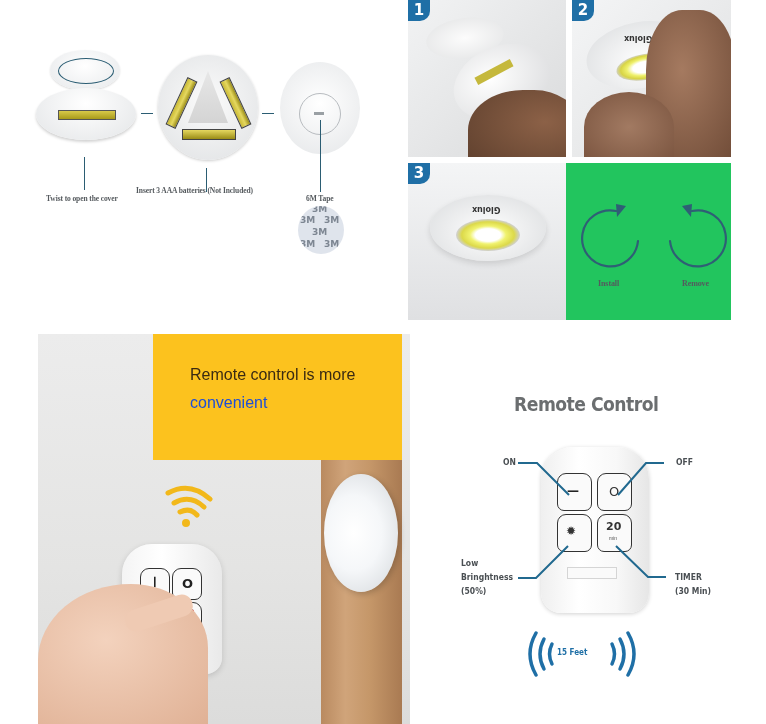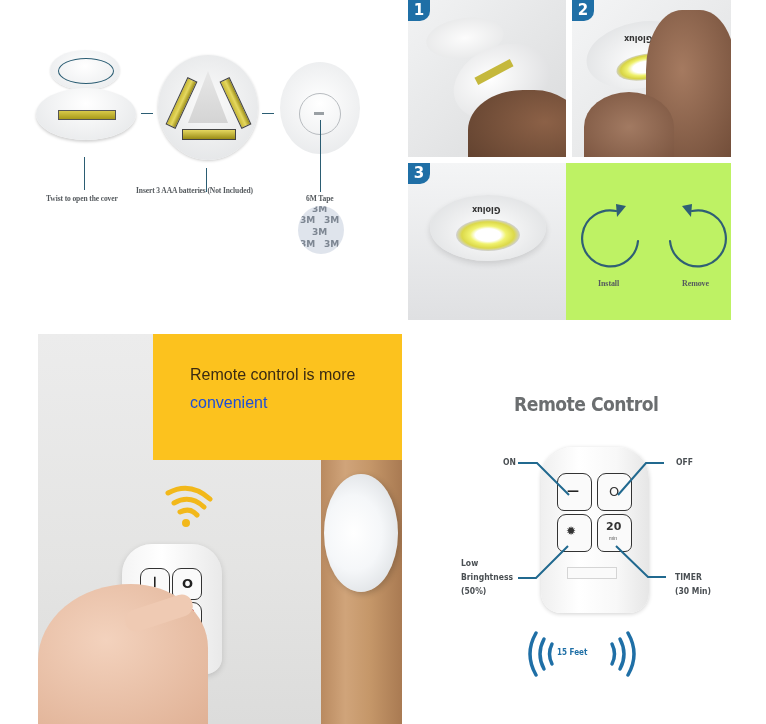--- a/index.html
+++ b/index.html
@@ -75,34 +75,34 @@
   <div class="badge">2</div>
 </div>
 
 <div class="photo" style="left:408px;top:163px;width:158px;height:157px;background:linear-gradient(180deg,#f4f5f6,#dfe0e2);">
   <div class="light-disc" style="left:22px;top:32px;width:116px;height:66px;background:radial-gradient(ellipse at 50% 55%,#ffffff,#d9dbdd);box-shadow:0 3px 6px rgba(0,0,0,.12);"></div>
   <div class="light-disc" style="left:48px;top:56px;width:64px;height:32px;background:radial-gradient(ellipse,#ffffff 28%,#f0f26e 40%,#dcd94a 58%,#d0d0d0 70%);"></div>
   <span class="abs cond" style="left:64px;top:42px;font-size:8px;color:#333;transform:rotate(180deg);">Glolux</span>
   <div class="badge">3</div>
 </div>
 
-<div class="abs" style="left:566px;top:163px;width:165px;height:157px;background:#bef264;">
+<div class="abs" style="left:566px;top:163px;width:165px;height:157px;background:#22c55e;">
   <svg class="abs" style="left:10px;top:38px;" width="70" height="76" viewBox="0 0 70 76">
     <path d="M40 10 A28 28 0 1 0 62 40" fill="none" stroke="#2f5f75" stroke-width="2.2" stroke-linecap="round"></path>
     <polygon points="50,5 40,3 41,16" fill="#2f5f75"></polygon>
   </svg>
   <svg class="abs" style="left:96px;top:38px;" width="70" height="76" viewBox="0 0 70 76">
     <path d="M30 10 A28 28 0 1 1 8 40" fill="none" stroke="#2f5f75" stroke-width="2.2" stroke-linecap="round"></path>
     <polygon points="20,5 30,3 29,16" fill="#2f5f75"></polygon>
   </svg>
   <div class="abs caption" style="left:32px;top:116px;font-size:8px;">Install</div>
   <div class="abs caption" style="left:116px;top:116px;font-size:8px;">Remove</div>
 </div>
 
-<div class="photo" style="left:38px;top:334px;width:364px;height:390px;background:linear-gradient(180deg,#ececec 0%,#e4e4e3 60%,#dcdcdb 100%);">
+<div class="photo" style="left:38px;top:334px;width:364px;height:390px;background:linear-gradient(180deg,#ececec 0%,#e4e4e3 60%,#dcdcdb 100%);padding-left:14px;">
 
   <div class="abs" style="left:115px;top:0;width:249px;height:126px;background:#fcc21e;">
     <div class="abs" style="left:37px;top:32px;font-size:16px;color:#3a2a12;white-space:nowrap;">Remote control is more</div>
     <div class="abs" style="left:37px;top:60px;font-size:16px;color:#1d4ed8;white-space:nowrap;">convenient</div>
   </div>
 
   <div class="abs" style="left:283px;top:126px;width:81px;height:264px;background:linear-gradient(90deg,#b98a60,#d0a47a 30%,#c59769 60%,#a97a52);"></div>
 
   <div class="light-disc" style="left:286px;top:140px;width:74px;height:118px;background:radial-gradient(ellipse at 40% 50%,#ffffff 0%,#f5f7f9 45%,#dfe2e5 80%);box-shadow:2px 2px 6px rgba(0,0,0,.2);"></div>
 

